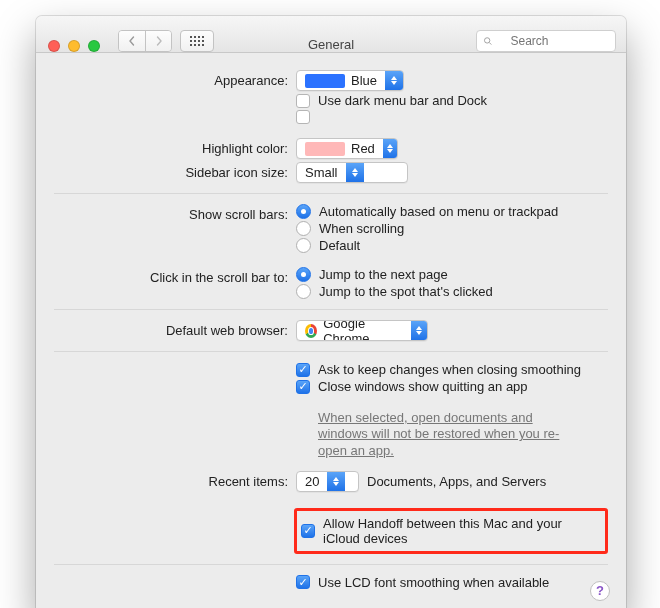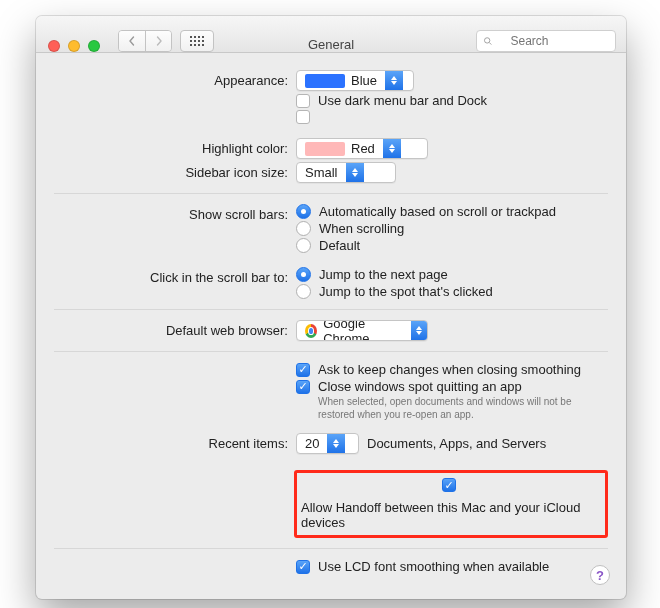--- a/index.html
+++ b/index.html
@@ -149,21 +149,21 @@
     flex-shrink:0;
   }
   .radio.checked{
     background: linear-gradient(#5aa4f8,#1f72e8);
     border-color:#1f72e8;
   }
   .radio.checked::after{
     content:"";width:5px;height:5px;border-radius:50%;background:#fff;
   }
 
-  .note { font-size:10px; color:#777; max-width: 290px; padding-left:22px; line-height:1.25; margin-top:0;}
+  .note { font-size:13px; color:#777; max-width: 290px; padding-left:22px; line-height:1.25; margin-top:14px;text-decoration:underline;}
   .cap  { font-size:11px; color:#666; }
 
   .sep { height:1px; background:#d7d7d7; margin: 10px 0; }
 
   .highlighted-box {
     border: 3px solid #ff2a1a;
     border-radius: 3px;
     padding: 5px 8px 5px 0;
     margin-left: -2px;
   }
@@ -224,21 +224,21 @@
       <input placeholder="Search" style="">
     </div>
   </div>
 
   <div class="body">
 
     <div class="row">
       <div class="lbl">Appearance:</div>
       <div class="ctl">
         <div class="inline">
-          <div class="select" style="width:118px">
+          <div class="select" style="width:108px">
             <span class="val">
                 <span class="swatch sw-blue"></span>
                 <span>Blue</span>
               </span>
             <span class="arrows"></span>
           </div>
         </div>
         <label class="inline">
           <span class="checkbox"></span>
           <span>Use dark menu bar and Dock</span>
@@ -247,50 +247,50 @@
           <span class="checkbox"></span>
         </label>
       </div>
     </div>
 
     <div style="height:8px"></div>
 
     <div class="row">
       <div class="lbl">Highlight color:</div>
       <div class="ctl">
-        <div class="select" style="width:132px">
+        <div class="select" style="width:102px">
           <span class="val">
               <span class="swatch sw-red"></span>
               <span>Red</span>
             </span>
           <span class="arrows"></span>
         </div>
       </div>
     </div>
 
     <div class="row">
       <div class="lbl">Sidebar icon size:</div>
       <div class="ctl">
-        <div class="select" style="width:100px">
+        <div class="select" style="width:112px">
           <span class="val">
               <span>Small</span>
             </span>
           <span class="arrows"></span>
         </div>
       </div>
     </div>
 
     <div class="sep"></div>
 
     <div class="row">
       <div class="lbl">Show scroll bars:</div>
       <div class="ctl">
         <label class="inline">
           <span class="radio checked"></span>
-          <span>Automatically based on scroll or trackpad</span>
+          <span>Automatically based on menu or trackpad</span>
         </label>
         <label class="inline">
           <span class="radio"></span>
           <span>When scrolling</span>
         </label>
         <label class="inline">
           <span class="radio"></span>
           <span>Default</span>
         </label>
       </div>
@@ -331,21 +331,21 @@
 
     <div class="row">
       <div class="lbl"></div>
       <div class="ctl">
         <label class="inline">
           <span class="checkbox checked"></span>
           <span>Ask to keep changes when closing smoothing</span>
         </label>
         <label class="inline">
           <span class="checkbox checked"></span>
-          <span>Close windows spot quitting an app</span>
+          <span>Close windows show quitting an app</span>
         </label>
         <div class="note">When selected, open documents and windows will not be restored when you re-open an app.</div>
       </div>
     </div>
 
     <div style="height:6px"></div>
 
     <div class="row">
       <div class="lbl">Recent items:</div>
       <div class="ctl">
@@ -360,21 +360,21 @@
         </div>
       </div>
     </div>
 
     <div style="height:10px"></div>
 
     <div class="row">
       <div class="lbl"></div>
       <div class="ctl">
         <div class="highlighted-box">
-          <label class="inline" style="padding-left:4px;flex-direction:column;">
+          <label class="inline" style="padding-left:4px;">
             <span class="checkbox checked"></span>
             <span>Allow Handoff between this Mac and your iCloud devices</span>
           </label>
         </div>
       </div>
     </div>
 
     <div class="sep"></div>
 
     <div class="row">

